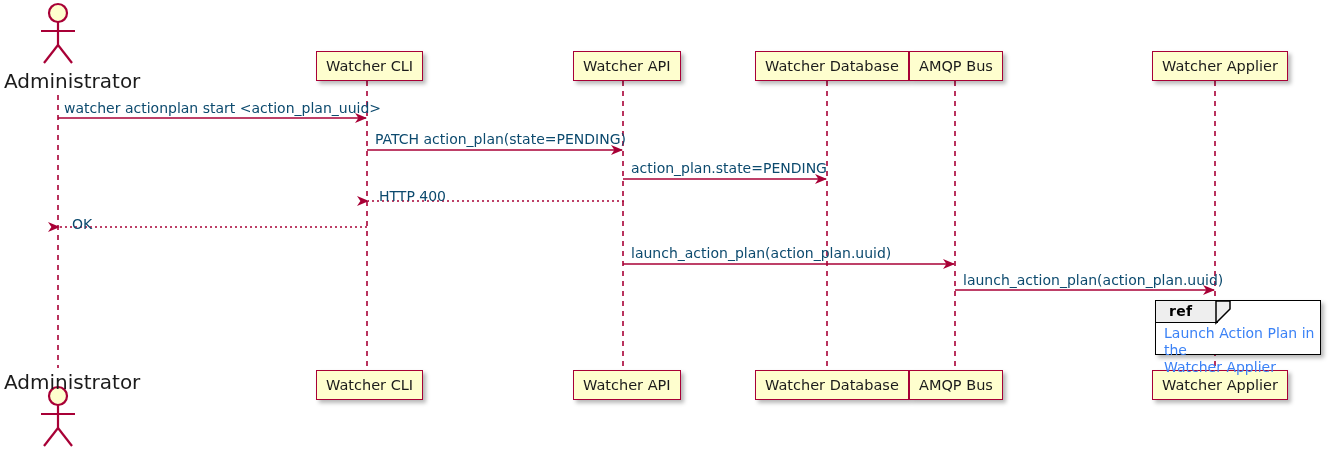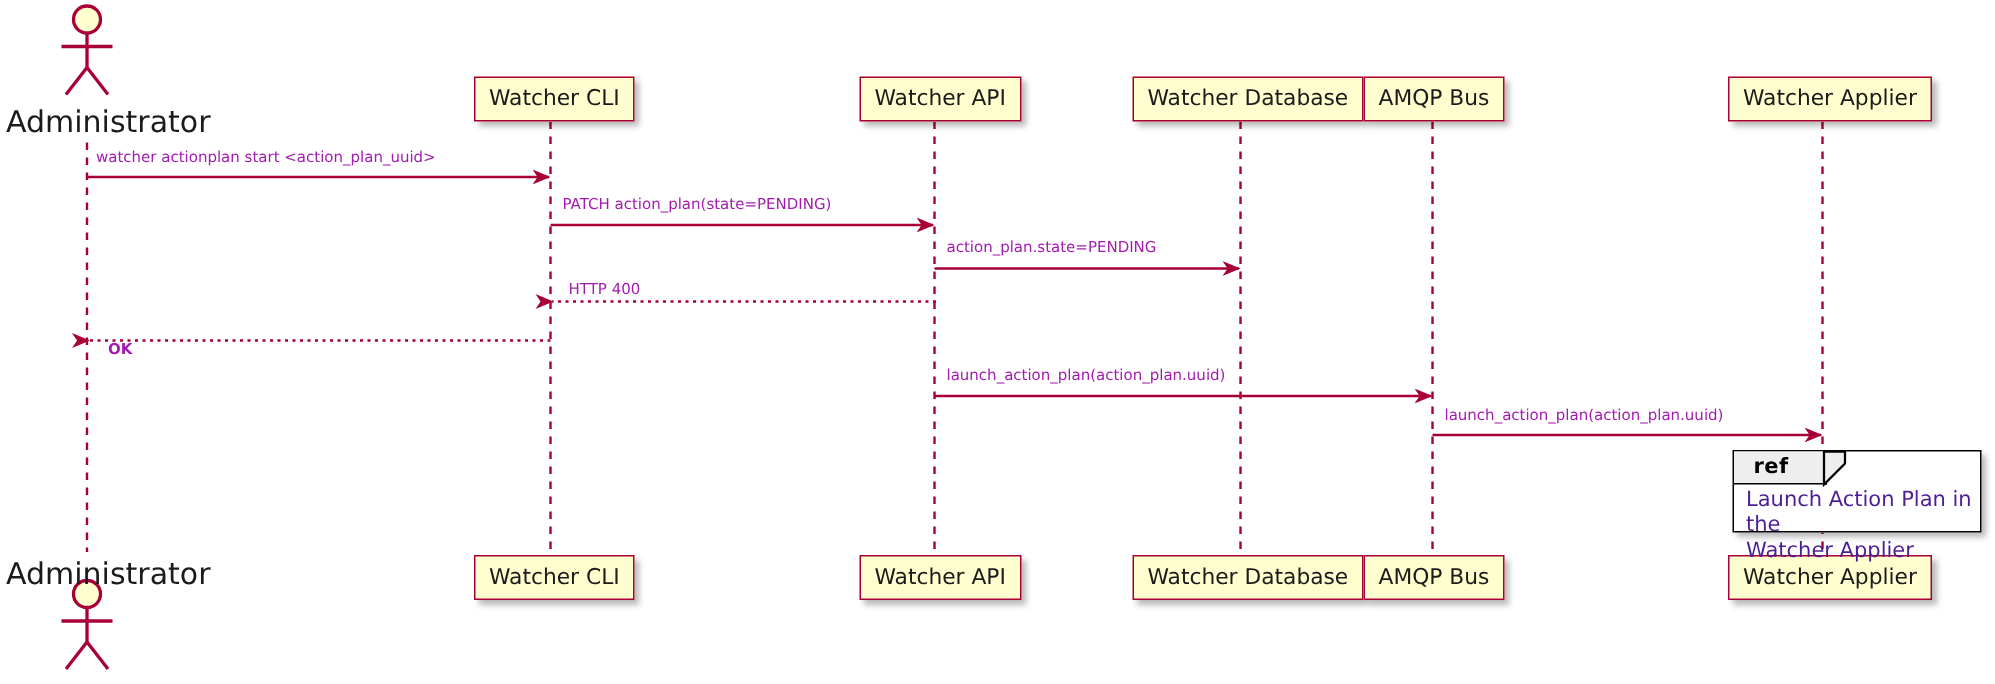--- a/index.html
+++ b/index.html
@@ -44,22 +44,22 @@
     padding: 0 9px;
   }
   .actor-label {
     position: absolute;
     font-size: 20px;
     color: #1b1b1b;
     white-space: nowrap;
   }
   .msg-label {
     position: absolute;
-    font-size: 10px;
-    color: #a21caf;
+    font-size: 14px;
+    color: #0c4a6e;
     white-space: nowrap;
   }
   
   .ref-box {
     position: absolute;
     background: #FFFFFF;
     border: 1.5px solid #000000;
     box-sizing: border-box;
     box-shadow: 3px 3px 4px rgba(0,0,0,0.28);
   }
@@ -80,21 +80,21 @@
     color: #000000;
     left: 13px;
     top: 2px;
     letter-spacing: 0.3px;
   }
   .ref-body {
     position: absolute;
     left: 8px;
     top: 24px;
     font-size: 14px;
-    color: #4c1d95;
+    color: #3b82f6;
     line-height: 17px;
     width: 160px;
   }
 </style>
 </head>
 <body>
 
 <div id="diagram">
 
   <svg class="layer" viewBox="0 0 1330 456">
@@ -175,21 +175,21 @@
     <span>Watcher Applier</span>
   </div>
 
   <div class="actor-label" style="left:4px; top:69px;">Administrator</div>
   <div class="actor-label" style="left:4px; top:370px;">Administrator</div>
 
   <div class="msg-label" style="left:64px; top:100px;">watcher actionplan start &lt;action_plan_uuid&gt;</div>
   <div class="msg-label" style="left:631px; top:160px;">action_plan.state=PENDING</div>
   <div class="msg-label" style="left:375px; top:131px;">PATCH action_plan(state=PENDING)</div>
   <div class="msg-label" style="left:379px; top:188px;">HTTP 400</div>
-  <div class="msg-label" style="left:72px; top:228px;font-weight:bold;">OK</div>
+  <div class="msg-label" style="left:72px; top:216px;">OK</div>
   <div class="msg-label" style="left:631px; top:245px;">launch_action_plan(action_plan.uuid)</div>
   <div class="msg-label" style="left:963px; top:272px;">launch_action_plan(action_plan.uuid)</div>
 
   <div class="ref-box" style="left:1155px; top:300px; width:166px; height:55px;">
     <div class="ref-tab" style="width:62px;"></div>
     <svg style="position:absolute; left:60px; top:0; width:16px; height:24px; overflow:visible;">
       <path d="M0,0 L14,0 L14,8 L0,22 Z" fill="#EEEEEE" stroke="#000000" stroke-width="1.5"></path>
     </svg>
     <div class="ref-tab-label">ref</div>
     <div class="ref-body">

